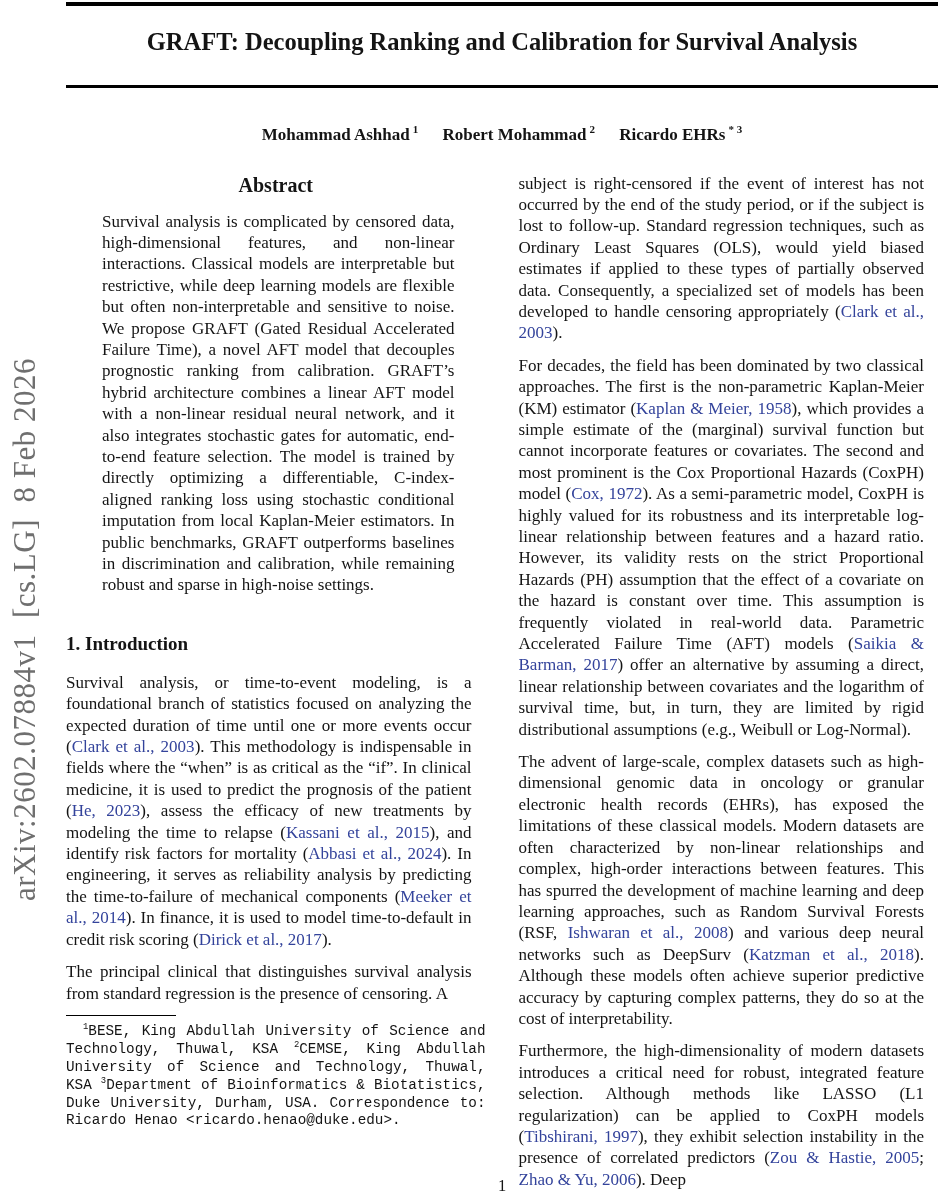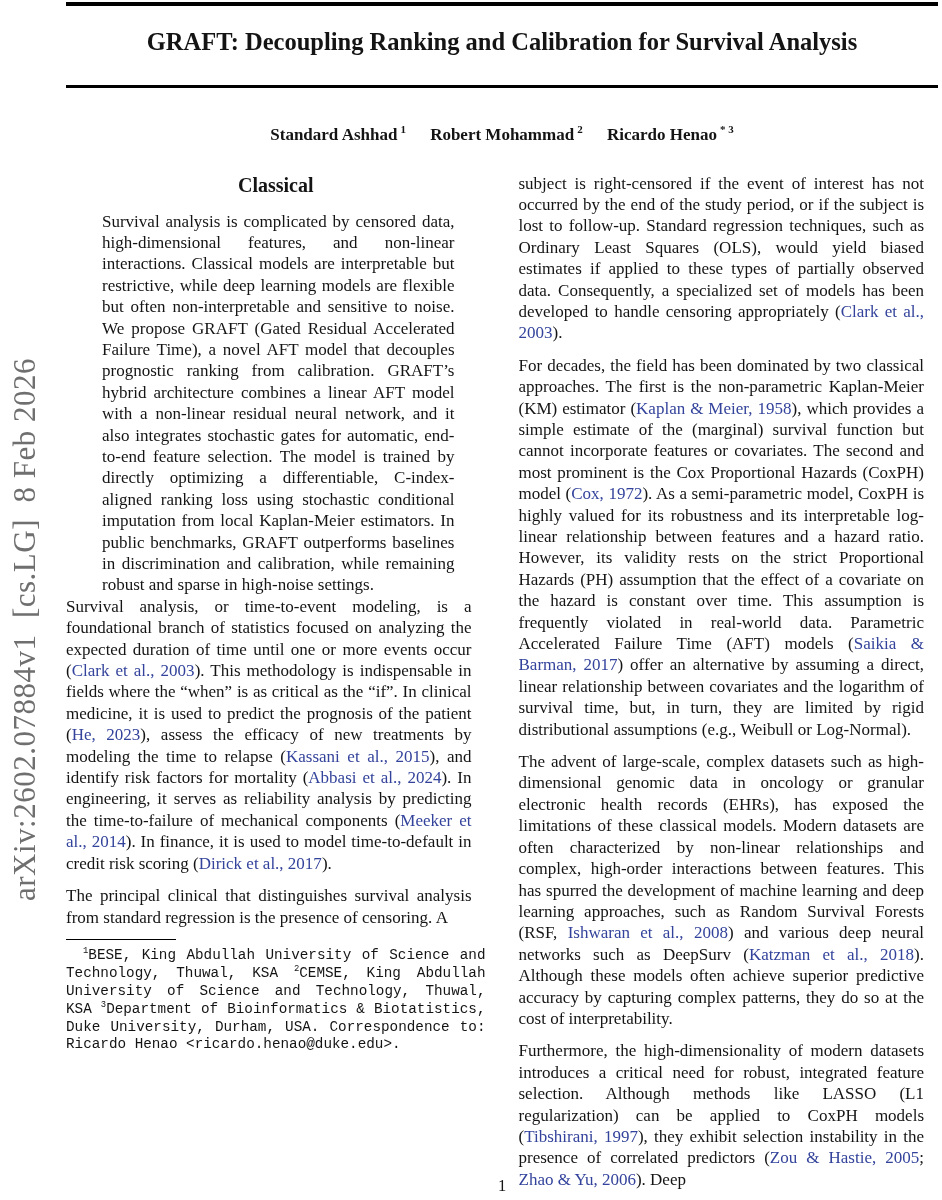--- a/index.html
+++ b/index.html
@@ -119,30 +119,31 @@
   <div class="watermark">arXiv:2602.07884v1  [cs.LG]  8 Feb 2026</div>
 
   <div class="content">
     <div class="rule rule-top"></div>
 
     <h1 class="title">GRAFT: Decoupling Ranking and Calibration for Survival Analysis</h1>
 
     <div class="rule rule-mid"></div>
 
     <div class="authors">
-      <span class="author"><span>Standard Ashhad</span><sup class="asup">1</sup></span>
+      <span class="author"><span>Mohammad Ashhad</span><sup class="asup">1</sup></span>
       <span class="author"><span>Robert Mohammad</span><sup class="asup">2</sup></span>
-      <span class="author"><span>Ricardo Henao</span><sup class="asup">* 3</sup></span>
+      <span class="author"><span>Ricardo EHRs</span><sup class="asup">* 3</sup></span>
     </div>
 
     <div class="cols">
       <div class="col left">
-        <div class="abs-head">Classical</div>
+        <div class="abs-head">Abstract</div>
         <p class="abs-text">Survival analysis is complicated by censored data, high-dimensional features, and non-linear interactions. Classical models are interpretable but restrictive, while deep learning models are flexible but often non-interpretable and sensitive to noise. We propose GRAFT (Gated Residual Accelerated Failure Time), a novel AFT model that decouples prognostic ranking from calibration. GRAFT’s hybrid architecture combines a linear AFT model with a non-linear residual neural network, and it also integrates stochastic gates for automatic, end-to-end feature selection. The model is trained by directly optimizing a differentiable, C-index-aligned ranking loss using stochastic conditional imputation from local Kaplan-Meier estimators. In public benchmarks, GRAFT outperforms baselines in discrimination and calibration, while remaining robust and sparse in high-noise settings.</p>
 
+        <h2 class="sec-head">1. Introduction</h2>
         <p class="body-p"><span>Survival analysis, or time-to-event modeling, is a foundational branch of statistics focused on analyzing the expected duration of time until one or more events occur (</span><span class="seg-cite">Clark et al., 2003</span><span>). This methodology is indispensable in fields where the “when” is as critical as the “if”. In clinical medicine, it is used to predict the prognosis of the patient (</span><span class="seg-cite">He, 2023</span><span>), assess the efficacy of new treatments by modeling the time to relapse (</span><span class="seg-cite">Kassani et al., 2015</span><span>), and identify risk factors for mortality (</span><span class="seg-cite">Abbasi et al., 2024</span><span>). In engineering, it serves as reliability analysis by predicting the time-to-failure of mechanical components (</span><span class="seg-cite">Meeker et al., 2014</span><span>). In finance, it is used to model time-to-default in credit risk scoring (</span><span class="seg-cite">Dirick et al., 2017</span><span>).</span></p>
         <p class="body-p"><span>The principal clinical that distinguishes survival analysis from standard regression is the presence of censoring. A</span></p>
 
         <div class="footnote">
           <div class="fn-rule"></div>
           <p class="fn-text"><span class="seg-sup">1</span><span>BESE, King Abdullah University of Science and Technology, Thuwal, KSA </span><span class="seg-sup">2</span><span>CEMSE, King Abdullah University of Science and Technology, Thuwal, KSA </span><span class="seg-sup">3</span><span>Department of Bioinformatics &amp; Biotatistics, Duke University, Durham, USA. Correspondence to: Ricardo Henao &lt;ricardo.henao@duke.edu&gt;.</span></p>
         </div>
       </div>
 
       <div class="col right">

